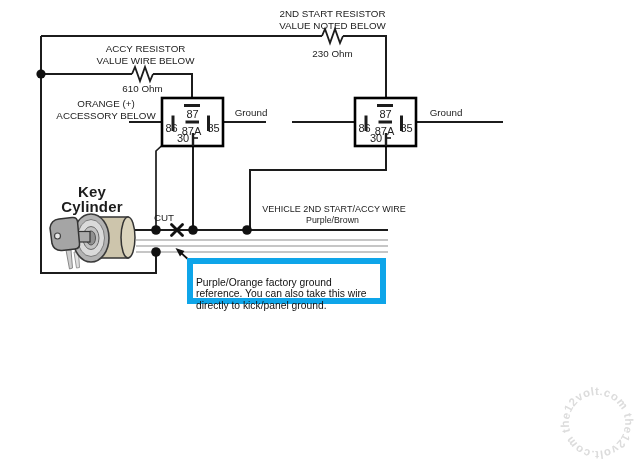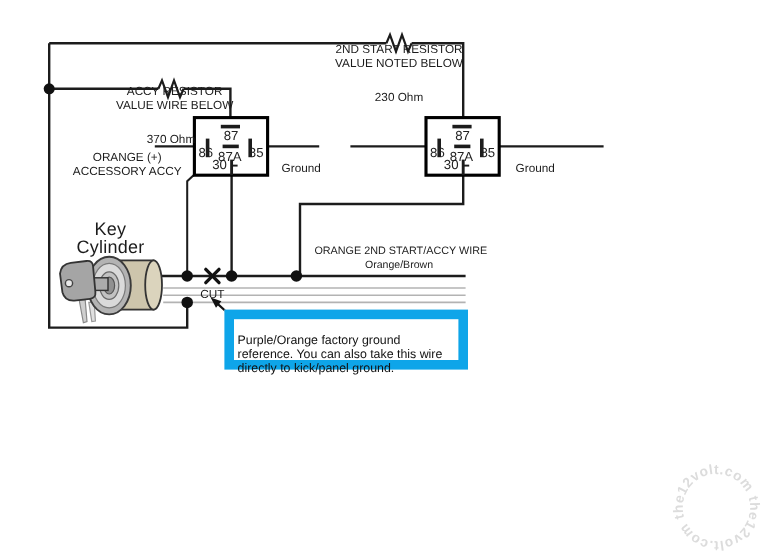--- a/index.html
+++ b/index.html
@@ -1,27 +1,27 @@
 <!DOCTYPE html>
 <html><head>
 <meta charset="utf-8">
 <style>
   html,body{margin:0;padding:0;background:#fff;}
   #canvas{position:relative;width:640px;height:465px;background:#ffffff;overflow:hidden;
           font-family:"Liberation Sans",sans-serif;}
   #wires{position:absolute;left:0;top:0;}
   .lbl{position:absolute;color:#1c1c1c;white-space:pre-line;text-align:center;line-height:1.22;}
-  .sm{font-size:9.8px;margin-top:28px;}
+  .sm{font-size:9.8px;}
   .pin{font-size:11px;color:#222;line-height:1;text-align:center;}
   .left{text-align:center;}
-  .kc{font-size:15px;font-weight:normal;line-height:1.0;letter-spacing:.2px;}
+  .kc{font-size:15px;font-weight:bold;line-height:1.0;letter-spacing:.2px;}
   .vw{font-size:9px;}
   .pb{font-size:8.8px;}
   .notebox{position:absolute;left:187px;top:258px;width:182px;height:31px;
-           border:8px solid #0ea5e9;background:#fff;padding:1px 2px 2px 3px;
+           border:6px solid #0ea5e9;background:#fff;padding:1px 2px 2px 3px;
            font-size:10.3px;line-height:1.14;color:#111;white-space:pre-line;text-align:left;}
 </style>
 </head>
 <body>
 
 <div id="canvas">
 
   <svg id="wires" width="640" height="465" viewBox="0 0 640 465">
 
     <g stroke="#1c1c1c" stroke-width="2" fill="none">
@@ -125,47 +125,47 @@
       </text>
     </g>
   </svg>
 
   <div class="lbl sm" style="left:270px;top:8px;width:125px;">2ND START RESISTOR
 VALUE NOTED BELOW</div>
   <div class="lbl sm" style="left:300px;top:48px;width:65px;">230 Ohm</div>
 
   <div class="lbl sm" style="left:83px;top:43px;width:125px;">ACCY RESISTOR
 VALUE WIRE BELOW</div>
-  <div class="lbl sm" style="left:110px;top:83px;width:65px;">370 Ohm</div>
+  <div class="lbl sm" style="left:110px;top:83px;width:65px;">610 Ohm</div>
 
   <div class="lbl sm" style="left:55px;top:98px;width:102px;">ORANGE (+)
-ACCESSORY ACCY</div>
+ACCESSORY BELOW</div>
   <div class="lbl sm left" style="left:230px;top:107px;width:42px;">Ground</div>
 
   <div class="lbl sm left" style="left:425px;top:107px;width:42px;">Ground</div>
 
   <div class="lbl pin" style="left:184px;top:109px;width:17px;">87</div>
   <div class="lbl pin" style="left:164px;top:123px;width:15px;">86</div>
   <div class="lbl pin" style="left:181px;top:125.5px;width:21px;">87A</div>
   <div class="lbl pin" style="left:206px;top:123px;width:15px;">85</div>
   <div class="lbl pin" style="left:176px;top:132.5px;width:14px;">30</div>
 
   <div class="lbl pin" style="left:377px;top:109px;width:17px;">87</div>
   <div class="lbl pin" style="left:357px;top:123px;width:15px;">86</div>
   <div class="lbl pin" style="left:374px;top:125.5px;width:21px;">87A</div>
   <div class="lbl pin" style="left:399px;top:123px;width:15px;">85</div>
   <div class="lbl pin" style="left:369px;top:132.5px;width:14px;">30</div>
 
   <div class="lbl kc" style="left:50px;top:184px;width:84px;">Key
 Cylinder</div>
 
-  <div class="lbl sm" style="left:163px;top:212px;width:28px;">CUT</div>
+  <div class="lbl sm" style="left:150px;top:212px;width:28px;">CUT</div>
 
-  <div class="lbl vw" style="left:253px;top:204px;width:162px;">ORANGE 2ND START/ACCY WIRE</div>
-  <div class="lbl pb" style="left:290px;top:214.5px;width:85px;">Orange/Brown</div>
+  <div class="lbl vw" style="left:253px;top:204px;width:162px;">VEHICLE 2ND START/ACCY WIRE</div>
+  <div class="lbl pb" style="left:290px;top:214.5px;width:85px;">Purple/Brown</div>
 
   <div class="notebox">
     <span>Purple/Orange factory ground
 reference. You can also take this wire
 directly to kick/panel ground.</span>
   </div>
 
 </div>
 
 </body></html>

